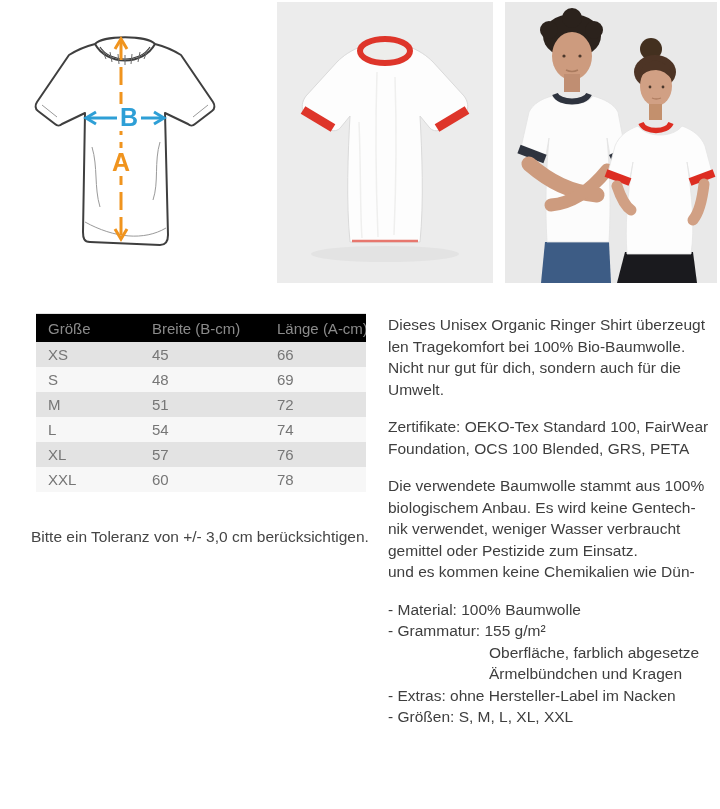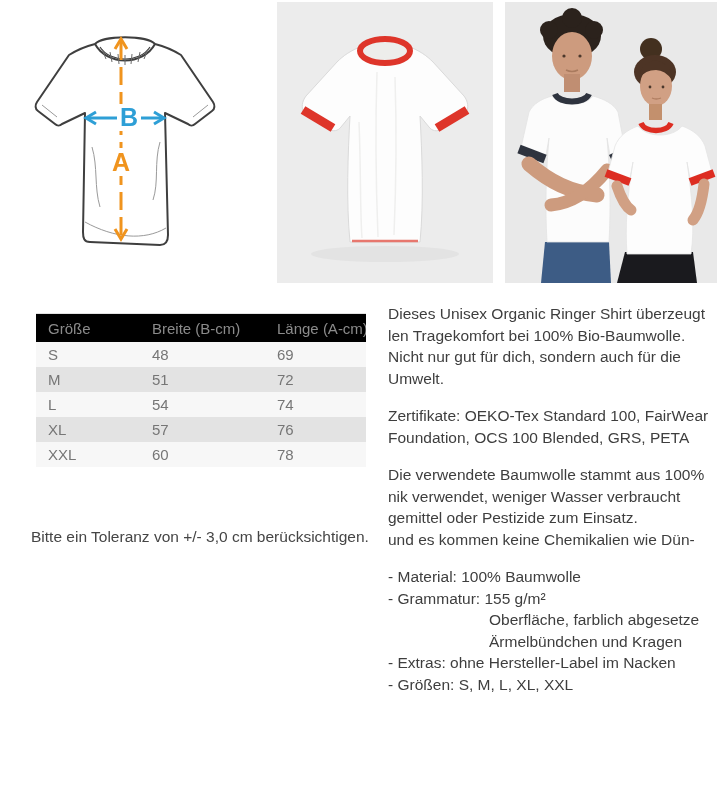--- a/index.html
+++ b/index.html
@@ -15,21 +15,21 @@
   .size-table { position:absolute; left:36px; top:313px; width:330px; font-size:15px; color:#767676; }
   .trow { display:flex; height:25px; align-items:center; background:#f7f7f7; }
   .trow.shaded { background:#e3e3e3; }
   .trow.header { height:28px; background:#000000; border-top:1px solid #e2e2e2; color:#8b8b8b; }
   .tcell { padding-left:12px; box-sizing:border-box; white-space:nowrap; overflow:hidden; }
   .tcell.c0 { width:104px; } .tcell.c1 { width:125px; } .tcell.c2 { width:101px; }
 
   .note { position:absolute; left:31px; top:528px; font-size:15.5px; color:#454545; white-space:nowrap; }
 
   .desc { position:absolute; left:388px; top:303px; width:332px; font-size:15.5px; line-height:21.5px; color:#3e3e3e; }
-  .desc .para { margin:0 0 16px 0; }
+  .desc .para { margin:11px 0 16px 0; }
   .desc .line { white-space:nowrap; }
   .desc .bullet-indent { padding-left:101px; }
 
   
   .col-orange { fill:#f0941e; }  .stroke-orange { stroke:#f0941e; }
   .col-blue   { fill:#2e9fd6; }  .stroke-blue   { stroke:#2e9fd6; }
 </style>
 </head>
 <body>
 
@@ -156,20 +156,25 @@
       </g>
     </svg>
   </div>
 
   <div class="size-table">
       <div class="trow header">
         <div class="tcell c0">Größe</div>
         <div class="tcell c1">Breite (B-cm)</div>
         <div class="tcell c2">Länge (A-cm)</div>
       </div>
+      <div class="trow shaded">
+        <div class="tcell c0">XS</div>
+        <div class="tcell c1">45</div>
+        <div class="tcell c2">66</div>
+      </div>
       <div class="trow">
         <div class="tcell c0">S</div>
         <div class="tcell c1">48</div>
         <div class="tcell c2">69</div>
       </div>
       <div class="trow shaded">
         <div class="tcell c0">M</div>
         <div class="tcell c1">51</div>
         <div class="tcell c2">72</div>
       </div>
@@ -198,20 +203,21 @@
         <div class="line">len Tragekomfort bei 100% Bio-Baumwolle.</div>
         <div class="line">Nicht nur gut für dich, sondern auch für die</div>
         <div class="line">Umwelt.</div>
       </div>
       <div class="para">
         <div class="line">Zertifikate: OEKO-Tex Standard 100, FairWear</div>
         <div class="line">Foundation, OCS 100 Blended, GRS, PETA</div>
       </div>
       <div class="para">
         <div class="line">Die verwendete Baumwolle stammt aus 100%</div>
+        <div class="line">biologischem Anbau. Es wird keine Gentech-</div>
         <div class="line">nik verwendet, weniger Wasser verbraucht</div>
         <div class="line">gemittel oder Pestizide zum Einsatz.</div>
         <div class="line">und es kommen keine Chemikalien wie Dün-</div>
       </div>
       <div class="para">
         <div class="line">- Material: 100% Baumwolle</div>
         <div class="line">- Grammatur: 155 g/m²</div>
         <div class="line bullet-indent">Oberfläche, farblich abgesetze</div>
         <div class="line bullet-indent">Ärmelbündchen und Kragen</div>
         <div class="line">- Extras: ohne Hersteller-Label im Nacken</div>

